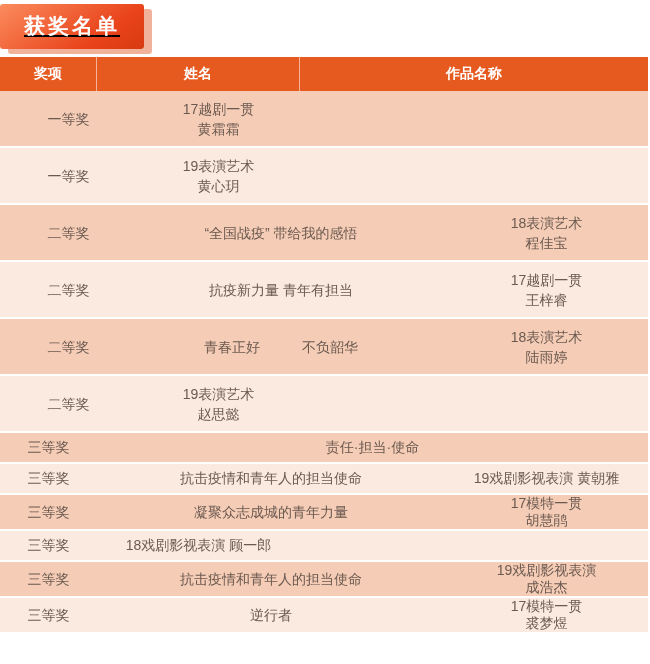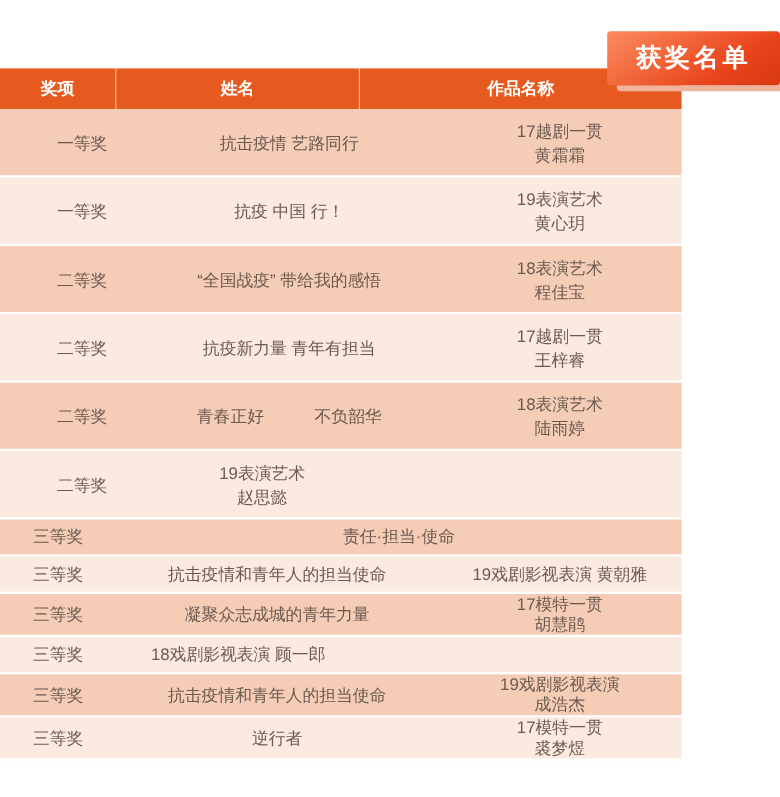--- a/index.html
+++ b/index.html
@@ -8,38 +8,39 @@
     height: 664px;
     overflow: hidden;
     font-family: "Liberation Sans", "DejaVu Sans", sans-serif;
   }
   .page { width: 650px; height: 664px; background: #fff; }
 
   
   .title-wrap {
     height: 57px;
     display: flex;
-    justify-content: flex-end;
+    justify-content: flex-start;
     align-items: flex-start;
-    padding-top: 26px;
+    padding-top: 4px;
+    text-decoration: underline;
   }
   .title-badge {
     position: relative;
     background: linear-gradient(145deg, var(--title_gradient_start) 0%, var(--title_gradient_end) 70%, #d83a10 100%);
     color: var(--header_text);
     font-size: 21px;
     font-weight: bold;
     letter-spacing: 3px;
     padding: 8px 24px 9px 24px;
     border-radius: 3px;
     box-shadow: 8px 5px 0 0 var(--title_shadow);
   }
 
   
-  .table { width: 568px; }
+  .table { width: 648px; }
   .thead {
     display: flex;
     background: var(--header_bg);
     color: var(--header_text);
     font-weight: bold;
     font-size: 14px;
     height: 34px;
   }
   .thead .cell {
     display: flex;
@@ -84,29 +85,27 @@
 
   <div class="table">
     <div class="thead">
       <div class="cell col-award">奖项</div>
       <div class="cell col-name">姓名</div>
       <div class="cell col-work">作品名称</div>
     </div>
     <div id="table-body">
         <div class="row tall dark">
           <div class="cell col-award">一等奖</div>
-          <div class="cell col-work">抗击疫情 艺路同行</div>
           <div class="cell col-name">
             <div>17越剧一贯</div>
             <div>黄霜霜</div>
           </div>
         </div>
         <div class="row tall light">
           <div class="cell col-award">一等奖</div>
-          <div class="cell col-work">抗疫 中国 行！</div>
           <div class="cell col-name">
             <div>19表演艺术</div>
             <div>黄心玥</div>
           </div>
         </div>
         <div class="row tall dark">
           <div class="cell col-award">二等奖</div>
           <div class="cell col-work">“全国战疫” 带给我的感悟</div>
           <div class="cell col-name">
             <div>18表演艺术</div>

